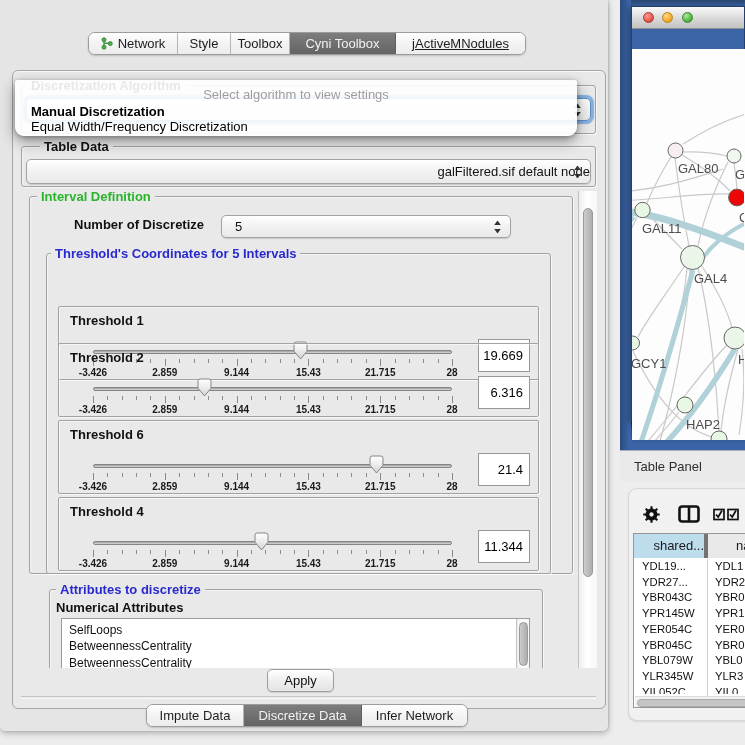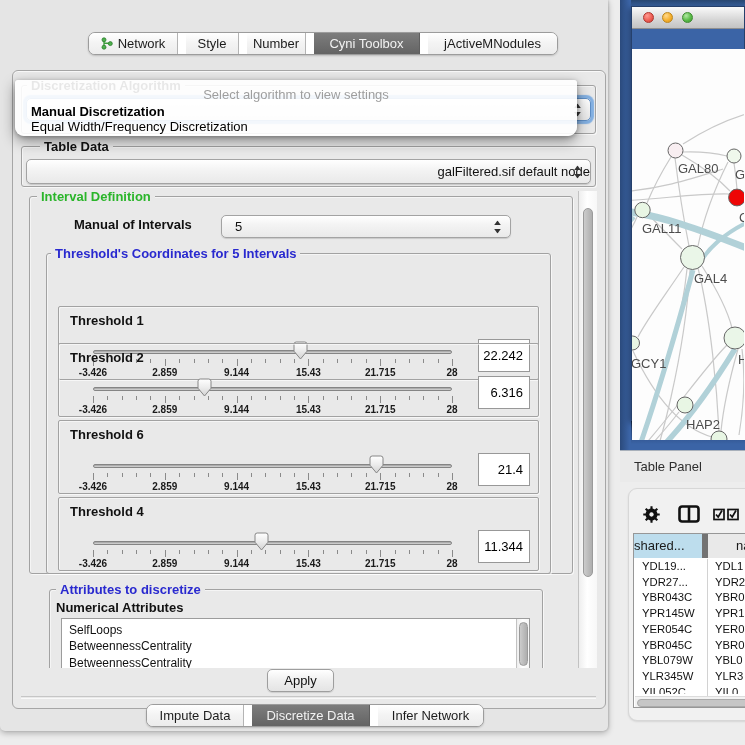--- a/index.html
+++ b/index.html
@@ -11,21 +11,21 @@
   
   #cp-window { left:0; top:0; width:608px; height:731px; background:#e5e5e5;
     border-radius:0 0 5px 5px; box-shadow:0 2px 6px rgba(0,0,0,.28), 1px 0 2px rgba(0,0,0,.12); }
   #cp-titlebar { left:0; top:0; width:608px; height:29px; background:linear-gradient(#e9e9e9,#e0e0e0); }
   #cp-title { left:8px; top:7px; font-size:13px; color:#111; }
   #float-btn { left:577px; top:11px; width:11px; height:9px; border:1.6px solid #222; border-radius:2px; background:linear-gradient(#fdfdfd,#dcdcdc); }
   #close-btn { left:593px; top:9px; width:13px; height:13px; }
 
   
   .seg-bar { height:23px; display:flex; border:1px solid #9c9c9c; border-radius:7px;
-    background:#fff; box-shadow:0 1px 2px rgba(0,0,0,.18); overflow:hidden;gap:8px; }
+    background:#fff; box-shadow:0 1px 2px rgba(0,0,0,.18); overflow:hidden; }
   .seg { display:flex; align-items:center; justify-content:center; font-size:13px; color:#1c1c1c;
     background:linear-gradient(#ffffff,#f4f4f4 45%,#ececec); border-right:1px solid #b4b4b4; }
   .seg:last-child { border-right:none; }
   .seg.sel { background:linear-gradient(#7d7d7d, var(--sel-tab, #696969) 55%,#646464); color:#f2f2f2; border-right-color:#5f5f5f; }
   #top-tabs { left:88px; top:32px; }
   #bottom-tabs { left:146px; top:704px; z-index:30; }
 
   
   #content-pane { left:12px; top:70px; width:594px; height:639px; background:#e9e9e9;
     border:1px solid #a6a6a6; border-radius:6px; box-shadow:inset 0 1px 0 rgba(255,255,255,.7); }
@@ -90,21 +90,21 @@
   #net-bottom-shade { left:631px; top:421px; width:114px; height:29px;
     background:linear-gradient(180deg,#152947 0,#2b4a7f 35%,#3b64a6 80%); }
 
   #table-panel-bar { left:620px; top:450px; width:125px; height:32px; background:#eaeaea; border-top:1px solid #a8b0ba; }
   #table-panel-title { left:634px; top:459px; font-size:13px; color:#2e2e2e; }
   #tp-container { left:628px; top:488px; width:135px; height:233px; background:#f1f1f1;
     border:1px solid #d7d7d7; border-radius:9px; box-shadow:0 1px 2px rgba(0,0,0,.1); }
 
   #cyt-table { left:633px; top:533px; width:120px; height:175px; border:1px solid #979797; background:#fff; }
   #cyt-header { position:absolute; left:0; top:0; height:24px; width:100%; display:flex; }
-  #hdr-shared { width:74px; background:var(--hdr-blue,#bddded); border-right:6px solid #737373; text-align:left;
+  #hdr-shared { width:74px; background:var(--hdr-blue,#bddded); border-right:4px solid #737373; text-align:right;
     font-size:13px; color:#1a1a1a; line-height:24px; }
   #hdr-name { flex:1; background:#e9e9e9; font-size:13px; color:#1a1a1a; line-height:24px; padding-left:28px; }
   #cyt-body { position:absolute; left:0; top:25px; width:100%; height:134.5px; overflow:hidden; }
   .trow { position:absolute; left:0; width:100%; height:15.7px; font-size:11.3px; color:#111; }
   .tcell1 { position:absolute; left:8px; top:1px; }
   .tcell2 { position:absolute; left:81px; top:1px; }
   #col-divider { position:absolute; left:73px; top:25px; width:1px; height:137px; background:#d2d2d2; }
   #hscroll { position:absolute; left:1px; top:162px; width:117px; height:11px; background:#f2f2f2; border-top:1px solid #dcdcdc; }
   #hscroll-thumb { position:absolute; left:2px; top:1.5px; width:113px; height:8px; background:#c6c6c6; border:1px solid #aaaaaa; border-radius:4.5px; }
 
@@ -127,26 +127,26 @@
               <circle cx="3" cy="10.2" r="2" fill="#4db04d" stroke="#2d7d2d" stroke-width="0.8"></circle>
               <circle cx="9.3" cy="6.6" r="2" fill="#4db04d" stroke="#2d7d2d" stroke-width="0.8"></circle>
             </svg>
           </span>
           <span>Network</span>
         </div>
         <div class="seg" style="width: 53px;">
           <span>Style</span>
         </div>
         <div class="seg" style="width: 59px;">
-          <span>Number</span>
+          <span>Toolbox</span>
         </div>
         <div class="seg sel" style="width: 106px;">
           <span>Cyni Toolbox</span>
         </div>
-        <div class="seg" style="width: 129px;">
+        <div class="seg" style="width: 129px; text-decoration: underline;">
           <span>jActiveMNodules</span>
         </div>
       </div>
 
     <div id="content-pane" class="abs">
 
       <div class="group" id="algo-group" style="left:8px; top:14px; width:575px; height:49px;">
         <span class="group-title" style="left:5px;">Discretization Algorithm</span>
       </div>
       <div class="combo" id="algo-combo" style="left:13px; top:27px; width:565px; height:23px; border-color:#5e8fc7; box-shadow:0 0 1px 2.5px rgba(96,156,223,.75);">
@@ -170,21 +170,21 @@
             </svg>
         </span>
       </div>
 
       <div class="abs" id="scrollpane" style="left:8px; top:120px; width:557px; height:477px; overflow:hidden;">
 
         <div class="group" style="left:8px; top:5px; width:544px; height:378px;">
           <span class="group-title" id="interval-title" style="left:7px; color:var(--green-title,#2ab52a);">Interval Definition</span>
         </div>
 
-        <div class="abs" style="left:53px; top:26px; font-size:13px; font-weight:700; color:#111;">Manual of Intervals</div>
+        <div class="abs" style="left:53px; top:26px; font-size:13px; font-weight:700; color:#111;">Number of Discretize</div>
         <div class="combo" style="left:200px; top:24px; width:290px; height:23px;">
           <span class="combo-text" style="padding-left:13px;">5</span>
           <span class="combo-arrows">
             <svg width="7" height="13" viewBox="0 0 7 13">
                 <path d="M3.5,0 L6.8,4.6 L0.2,4.6 Z" fill="#333"></path>
                 <path d="M3.5,13 L0.2,8.4 L6.8,8.4 Z" fill="#333"></path>
               </svg>
           </span>
         </div>
 
@@ -231,21 +231,21 @@
                   <defs>
                     <linearGradient id="thg0" x1="0" y1="0" x2="0" y2="1">
                       <stop offset="0" stop-color="#ffffff"></stop>
                       <stop offset="0.5" stop-color="#ececec"></stop>
                       <stop offset="1" stop-color="#d2d2d2"></stop>
                     </linearGradient>
                   </defs>
                   <path d="M1,3.2 Q1,1 3.2,1 L11.8,1 Q14,1 14,3.2 L14,10.2 L7.5,18 L1,10.2 Z" fill="url(#thg0)" stroke="#868686" stroke-width="1"></path>
                 </svg>
               </div>
-              <div class="vbox">22.242</div>
+              <div class="vbox">19.669</div>
             </div>
             <div class="tpanel" style="left: 11px; top: 89px; width: 481px; height: 74px;">
               <div class="tlabel">Threshold 2</div>
               <div class="track"></div>
               <div class="tick" style="left: 34px; top: 52px; height: 7px;"></div>
               <div class="tick" style="left: 48.36px; top: 52px; height: 4px;"></div>
               <div class="tick" style="left: 62.72px; top: 52px; height: 4px;"></div>
               <div class="tick" style="left: 77.08px; top: 52px; height: 4px;"></div>
               <div class="tick" style="left: 91.44px; top: 52px; height: 4px;"></div>
               <div class="tick" style="left: 105.8px; top: 52px; height: 7px;"></div>

